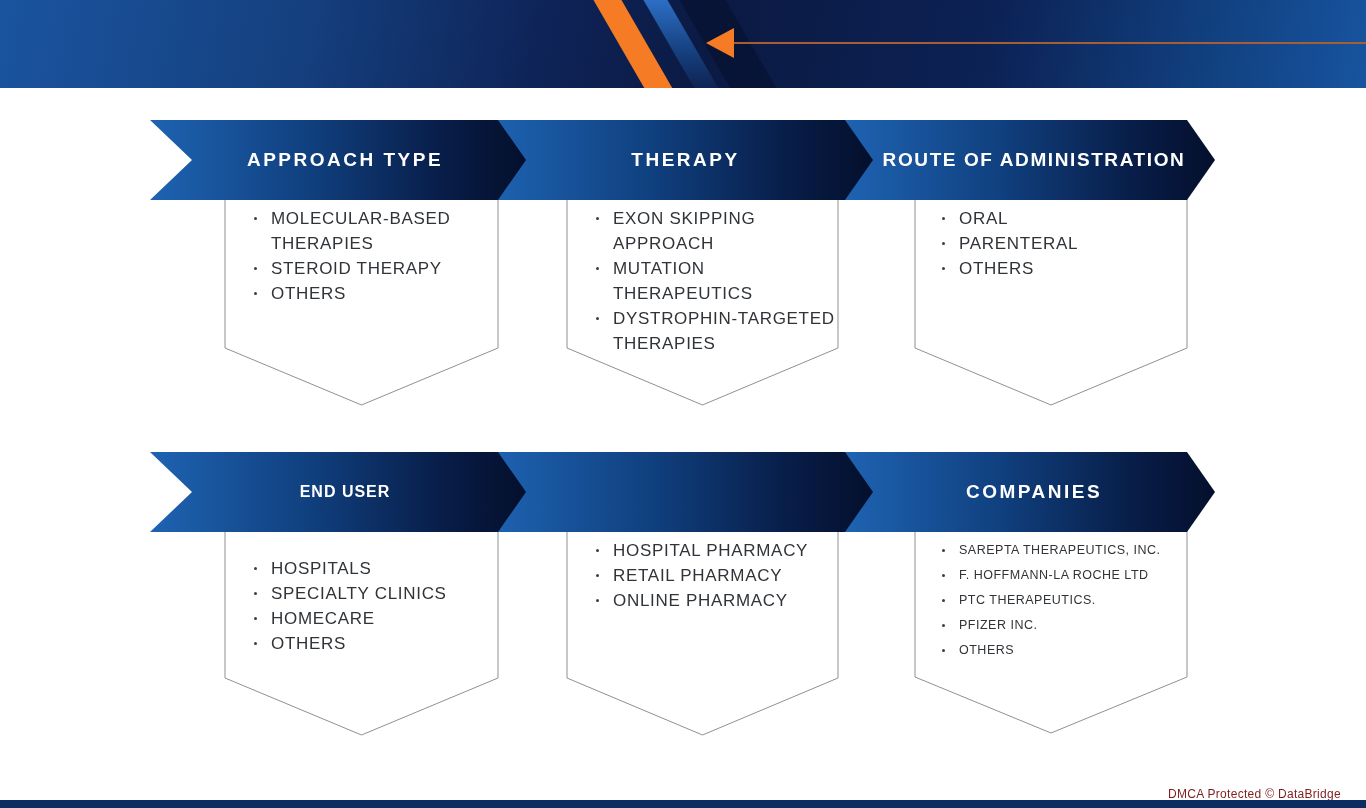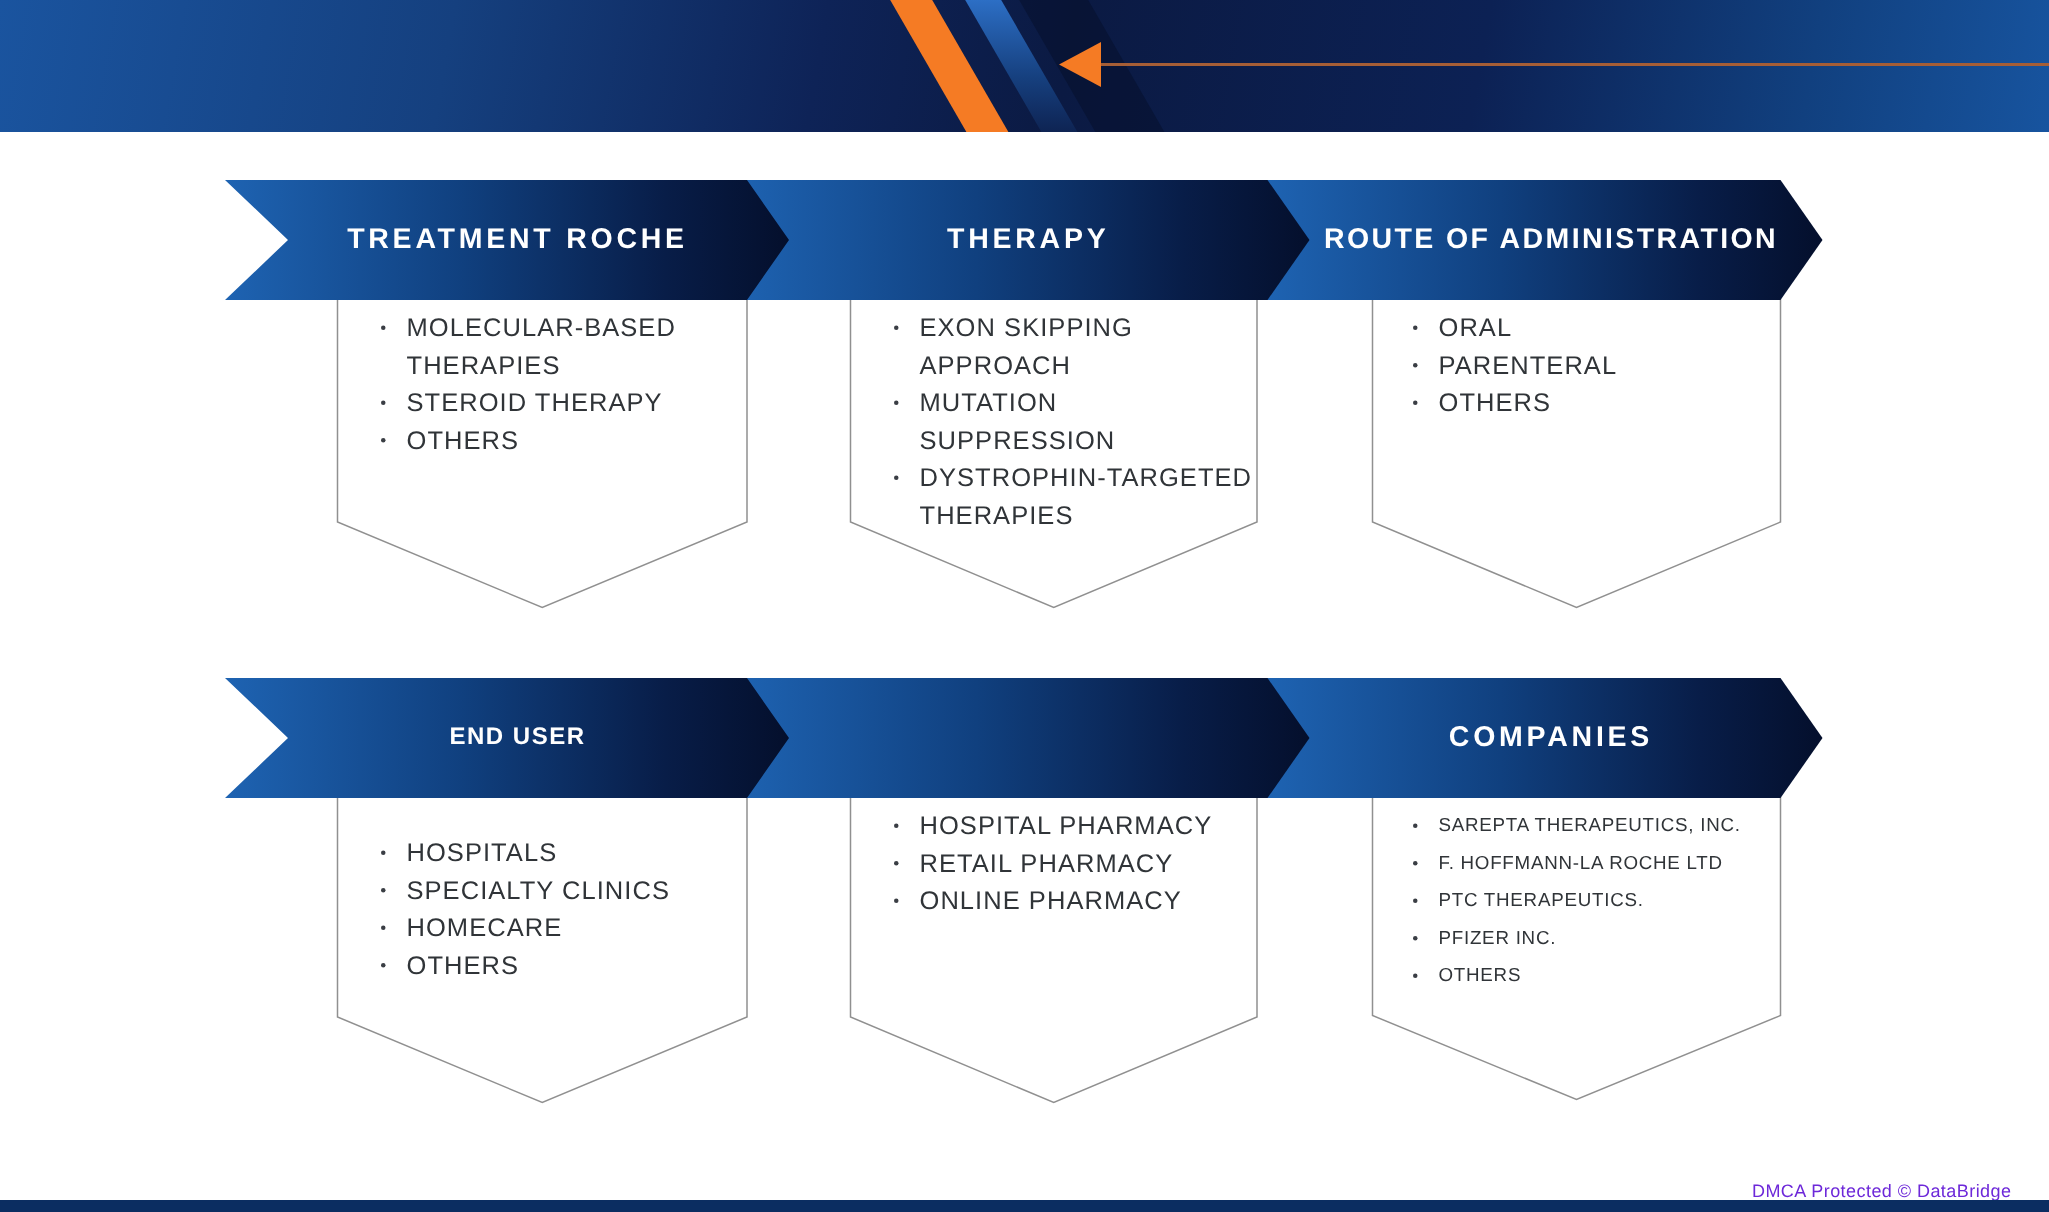--- a/index.html
+++ b/index.html
@@ -47,21 +47,21 @@
           border-radius:50%; background:#3a3e44; }
   .list.wrap li { white-space:normal; }
   #u1 { left:253px; top:206px; width:205px; }
   #u2 { left:595px; top:206px; width:240px; }
   #u3 { left:941px; top:206px; }
   #u4 { left:253px; top:556px; }
   #u5 { left:595px; top:538px; }
   #u6 { left:941px; top:538px; font-size:12.5px; letter-spacing:0.5px; }
 
   
-  .dmca { position:absolute; top:787px; right:25px; font-size:12px; letter-spacing:0.3px; color:#6d28d9; }
+  .dmca { position:absolute; top:787px; right:25px; font-size:12px; letter-spacing:0.3px; color:#7f1d1d; }
   .footer-bar { position:absolute; left:0; bottom:0; width:1366px; height:8px; background:#0b2d61; }
 </style>
 </head>
 <body>
 
 <div class="page">
 
   <div class="banner">
     <div class="stripe orange"></div>
     <div class="stripe blue"></div>
@@ -103,34 +103,34 @@
 
     <polygon fill="url(#gC)" points="810,120 1187,120 1215,160 1187,200 810,200"></polygon>
     <polygon fill="url(#gB)" points="460,120 845,120 873,160 845,200 460,200"></polygon>
     <polygon fill="url(#gA)" points="150,120 498,120 526,160 498,200 150,200 192,160"></polygon>
 
     <polygon fill="url(#gC)" points="810,452 1187,452 1215,492 1187,532 810,532"></polygon>
     <polygon fill="url(#gB)" points="460,452 845,452 873,492 845,532 460,532"></polygon>
     <polygon fill="url(#gA)" points="150,452 498,452 526,492 498,532 150,532 192,492"></polygon>
   </svg>
 
-  <div id="h1" class="hdr r1">TREATMENT ROCHE</div>
+  <div id="h1" class="hdr r1">APPROACH TYPE</div>
   <div id="h2" class="hdr r1">THERAPY</div>
   <div id="h3" class="hdr r1 wide">ROUTE OF ADMINISTRATION</div>
   <div id="h4" class="hdr r2">END USER</div>
   <div id="h6" class="hdr r1">COMPANIES</div>
 
   <ul id="u1" class="list wrap">
     <li>MOLECULAR-BASED THERAPIES</li>
     <li>STEROID THERAPY</li>
     <li>OTHERS</li>
   </ul>
   <ul id="u2" class="list wrap">
     <li>EXON SKIPPING APPROACH</li>
-    <li>MUTATION SUPPRESSION</li>
+    <li>MUTATION THERAPEUTICS</li>
     <li>DYSTROPHIN-TARGETED THERAPIES</li>
   </ul>
   <ul id="u3" class="list">
     <li>ORAL</li>
     <li>PARENTERAL</li>
     <li>OTHERS</li>
   </ul>
   <ul id="u4" class="list">
     <li>HOSPITALS</li>
     <li>SPECIALTY CLINICS</li>

